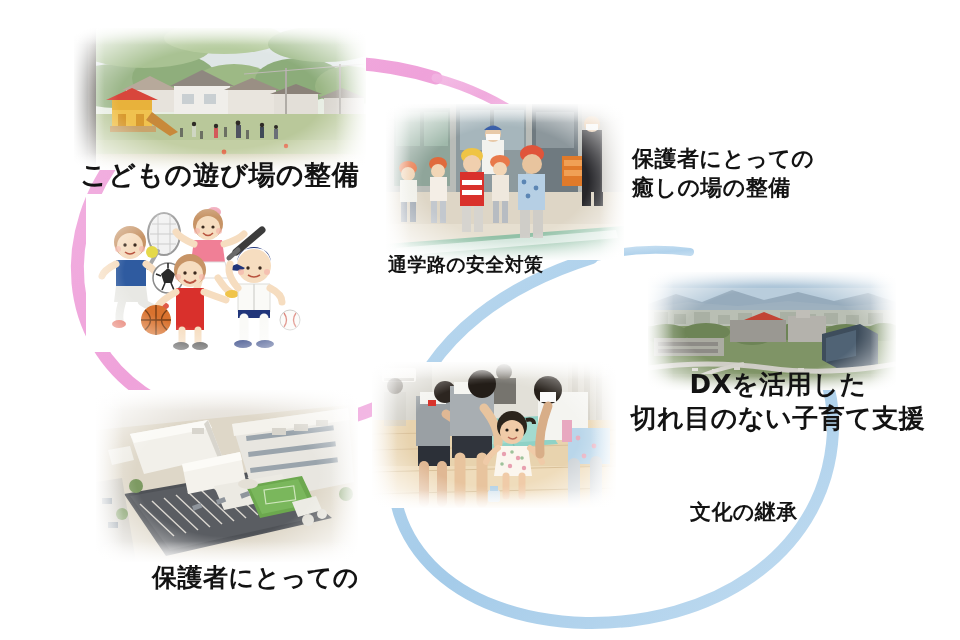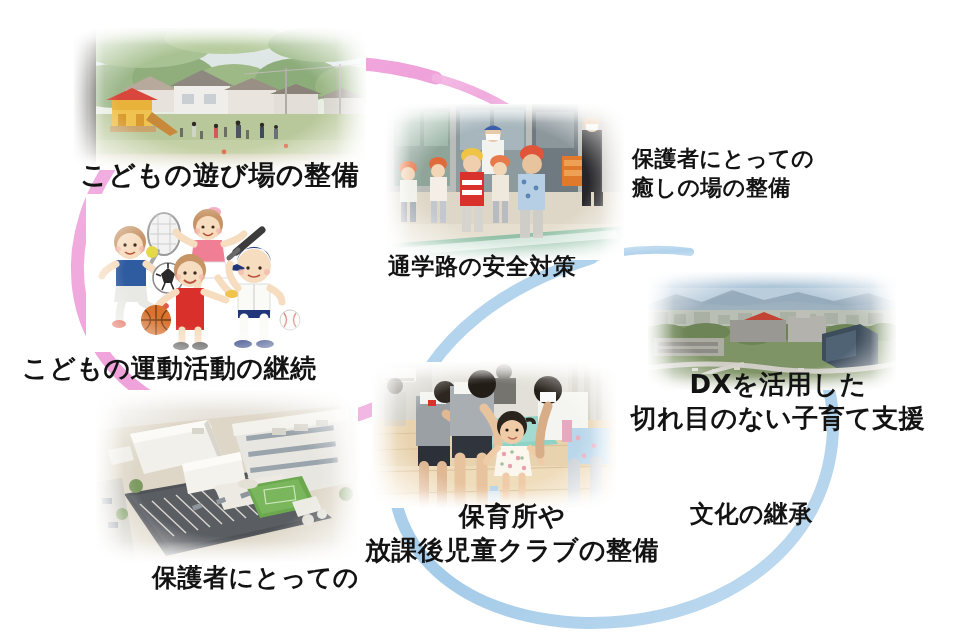--- a/index.html
+++ b/index.html
@@ -32,25 +32,25 @@
     line-height:1.30;
     letter-spacing:.02em;
     white-space:pre-line;
     font-family:"DejaVu Sans","Liberation Sans",sans-serif;
     text-rendering:geometricPrecision;
   }
 
   
   #lbl-playground{left:80px;  top:158px; font-size:27px;}
   #lbl-healing   {left:632px; top:146px; font-size:22px;}
-  #lbl-route     {left:388px; top:253px; font-size:23px;}
+  #lbl-route     {left:388px; top:253px; font-size:19px;}
   #lbl-sports    {left:22px;  top:353px; font-size:26px;}
   #lbl-dx        {left:628px; top:369px; font-size:26px; text-align:center; width:300px;}
   #lbl-nursery   {left:352px; top:501px; font-size:26px; text-align:center; width:320px;}
-  #lbl-culture   {left:690px; top:499px; font-size:24px;}
+  #lbl-culture   {left:690px; top:499px; font-size:21px;}
   #lbl-education {left:152px; top:562px; font-size:25px;}
 
   
   #tile-playground{left:74px; top:28px;  width:292px;height:142px;}
   #tile-route     {left:386px;top:104px; width:238px;height:156px;}
   #tile-sports    {left:86px; top:194px; width:252px;height:158px;}
   #tile-town      {left:648px;top:272px; width:248px;height:118px;}
   #tile-nursery   {left:372px;top:362px; width:244px;height:146px;}
   #tile-school    {left:96px; top:390px; width:262px;height:172px;}
 </style>
@@ -621,25 +621,22 @@
     <div class="fade v"></div>
   </div>
 
   <div class="label" id="lbl-playground">こどもの遊び場の整備</div>
 
   <div class="label" id="lbl-healing">保護者にとっての
 癒しの場の整備</div>
 
   <div class="label" id="lbl-route">通学路の安全対策</div>
 
-  <div class="label" id="lbl-sports">こどもの運動活動の継続</div>
 
   <div class="label" id="lbl-dx">DXを活用した
 切れ目のない子育て支援</div>
 
-  <div class="label" id="lbl-nursery">保育所や
-放課後児童クラブの整備</div>
 
   <div class="label" id="lbl-culture">文化の継承</div>
 
   <div class="label" id="lbl-education">保護者にとっての</div>
 
 </div>
 
 </body></html>

